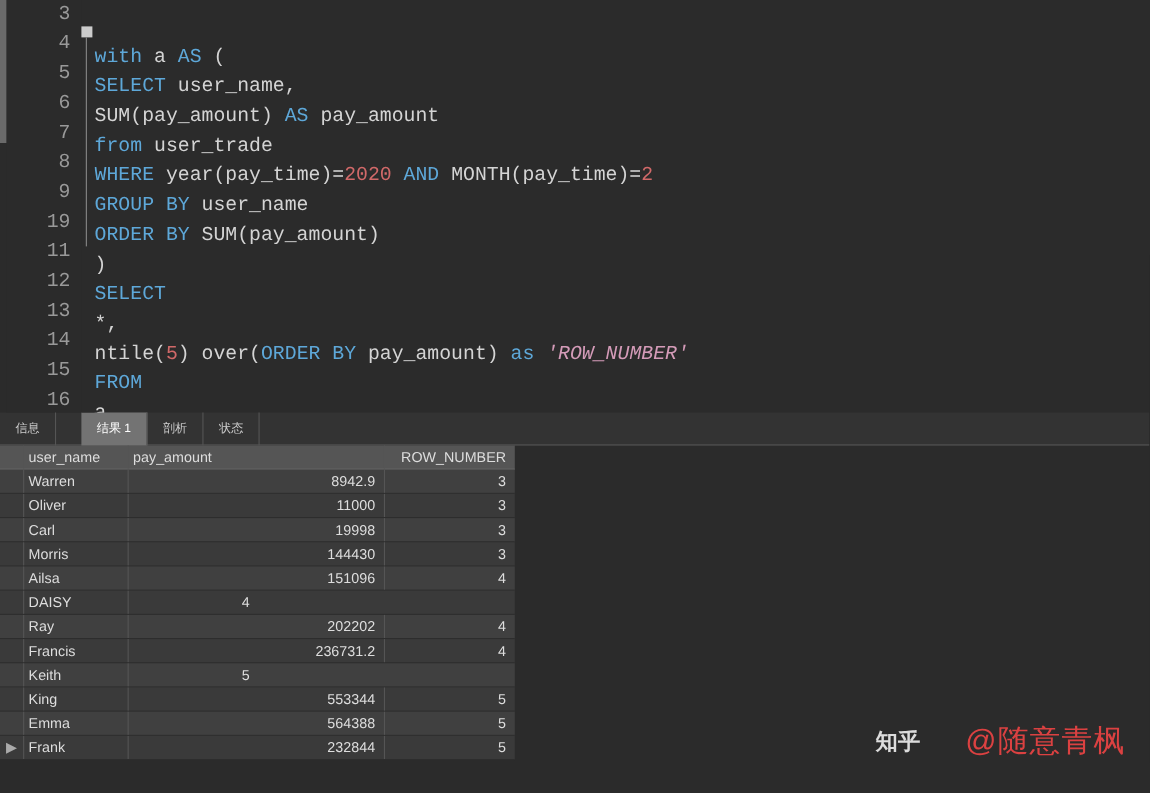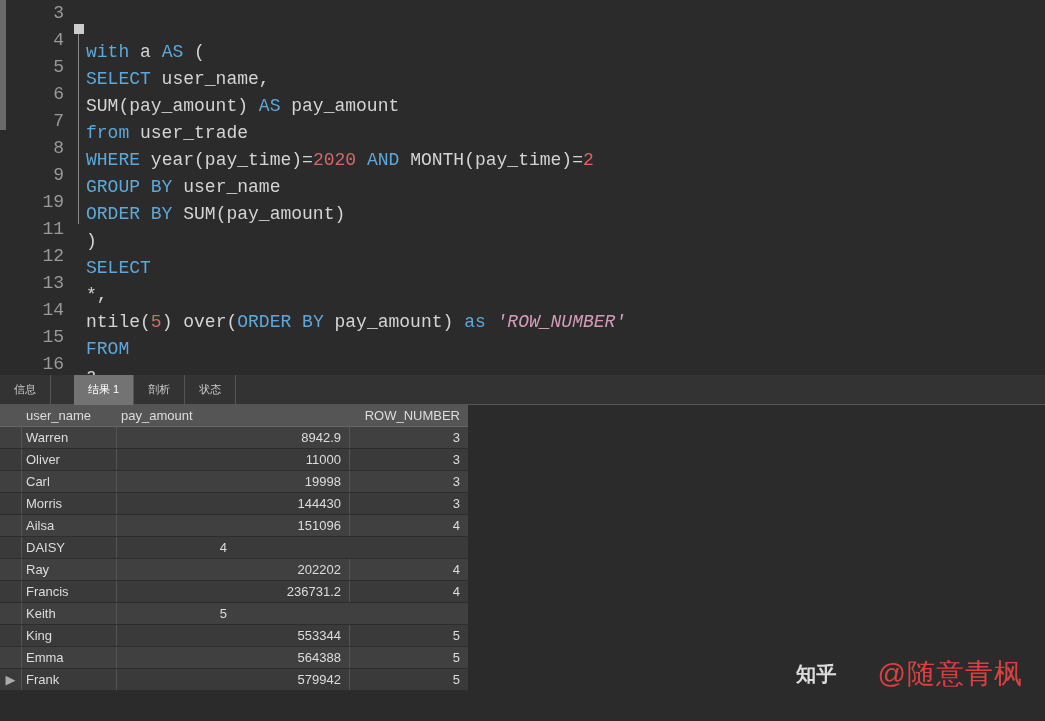--- a/index.html
+++ b/index.html
@@ -278,21 +278,21 @@
     </div>
     <div class="result-row odd">
       <div class="col-marker"></div>
       <div class="col-un">Emma</div>
       <div class="col-pa">564388</div>
       <div class="col-rn">5</div>
     </div>
     <div class="result-row">
       <div class="col-marker">▶</div>
       <div class="col-un">Frank</div>
-      <div class="col-pa">579942</div>
+      <div class="col-pa">232844</div>
       <div class="col-rn">5</div>
     </div>
   </div>
 
 <div class="watermark">
   <svg class="zh-logo" viewBox="0 0 64 30">
     <text x="0" y="24" font-size="26" font-weight="bold" fill="#f0f0f0" font-family="Arial">知乎</text>
   </svg>
   <span class="watermark-text">@随意青枫</span>
 </div>

